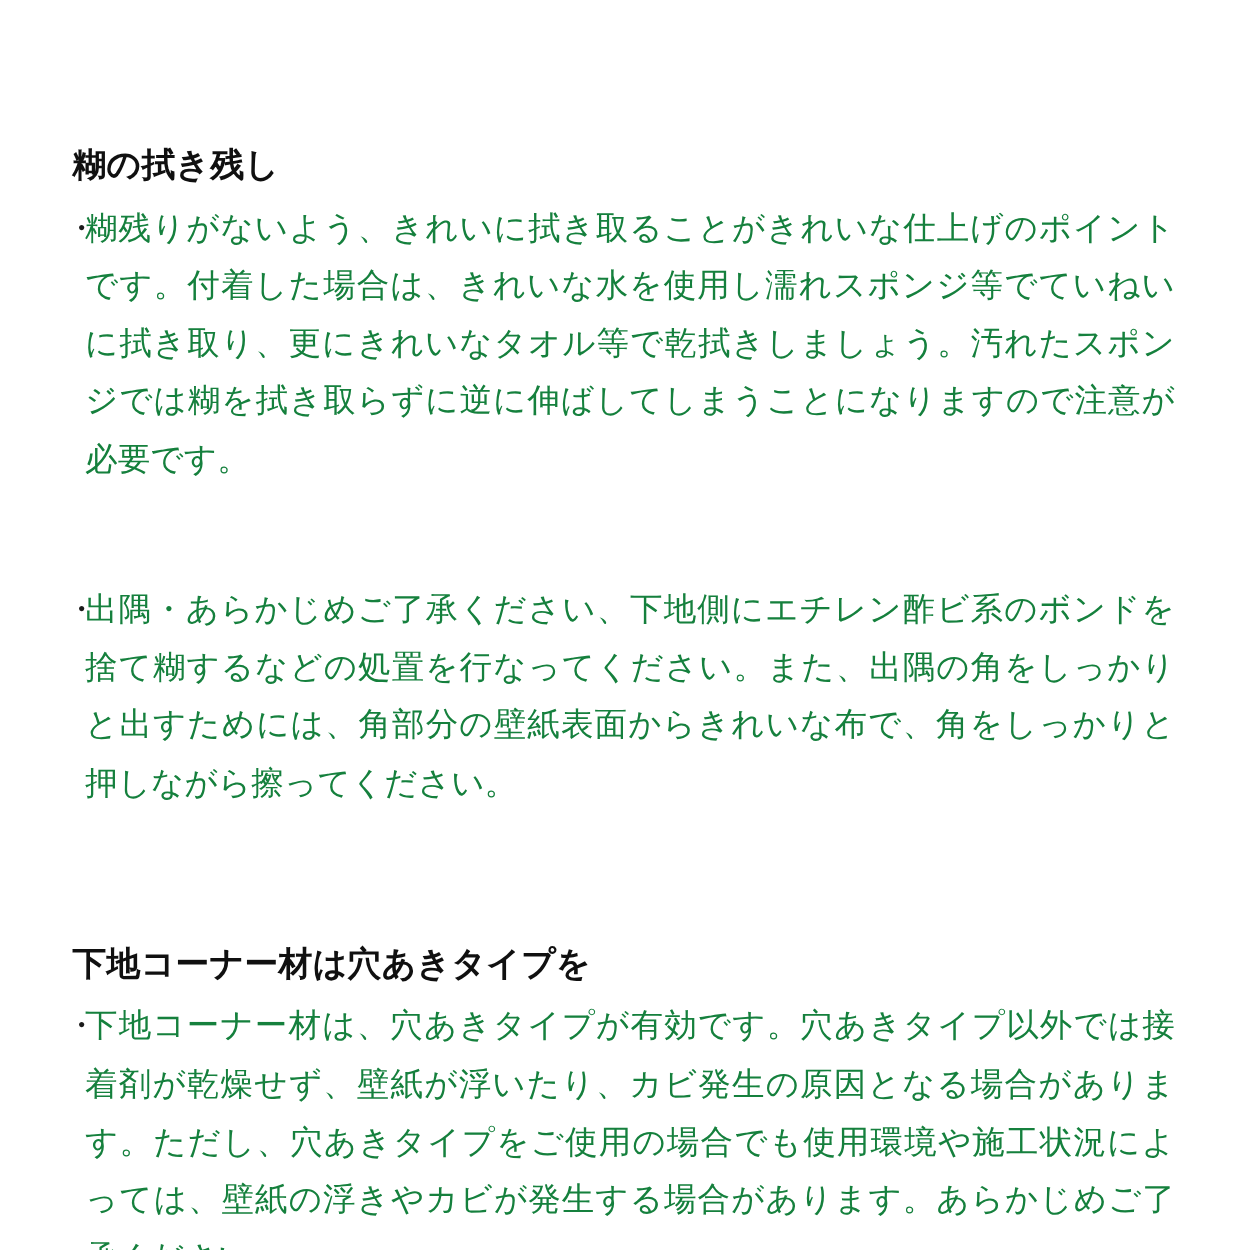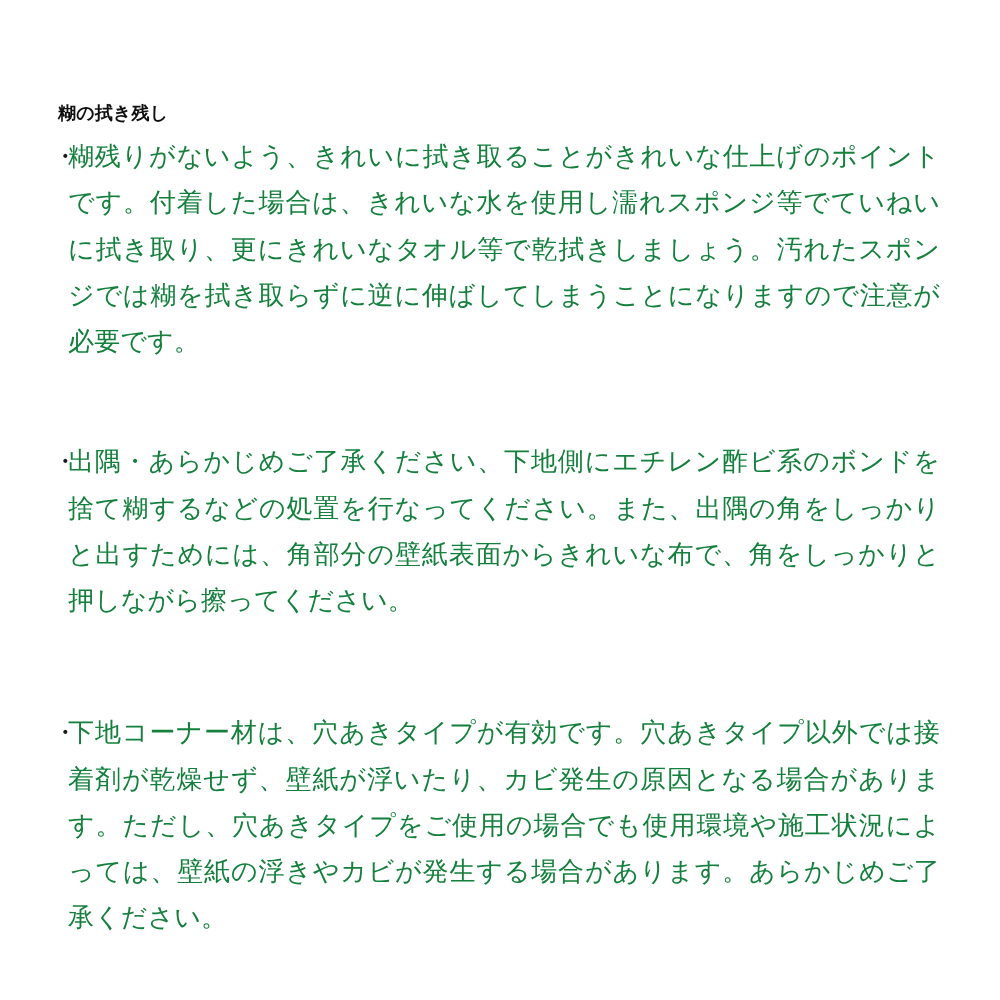--- a/index.html
+++ b/index.html
@@ -21,25 +21,25 @@
     box-sizing: border-box;
     padding: 96px 58px 0 52px;
   }
   .section {
     margin-bottom: 58px;
   }
   .section:last-child {
     margin-bottom: 0;
   }
   .section-heading {
-    font-size: 18px;
+    font-size: 27px;
     font-weight: 700;
     line-height: 1.5;
     letter-spacing: 0.01em;
-    margin: 4px 0 6px 6px;
+    margin: 16px 0 6px 6px;
     color: #101010;
   }
   .body-block {
     display: flex;
     align-items: flex-start;
   }
   .bullet {
     flex: 0 0 auto;
     font-size: 26px;
     line-height: 1.78;
@@ -79,19 +79,20 @@
   <div class="section">
     <div class="body-block">
       <span class="bullet">・</span>
       <p class="body-text">出隅・あらかじめご了承ください、下地側にエチレン酢ビ系のボンドを捨て糊するなどの処置を行なってください。また、出隅の角をしっかりと出すためには、角部分の壁紙表面からきれいな布で、角をしっかりと押しながら擦ってください。</p>
     </div>
   </div>
 
   <div class="spacer-2"></div>
 
   <div class="section">
+    <h2 class="section-heading">下地コーナー材は穴あきタイプを</h2>
     <div class="body-block">
       <span class="bullet">・</span>
       <p class="body-text">下地コーナー材は、穴あきタイプが有効です。穴あきタイプ以外では接着剤が乾燥せず、壁紙が浮いたり、カビ発生の原因となる場合があります。ただし、穴あきタイプをご使用の場合でも使用環境や施工状況によっては、壁紙の浮きやカビが発生する場合があります。あらかじめご了承ください。</p>
     </div>
   </div>
 
 </div>
 
 </body></html>

